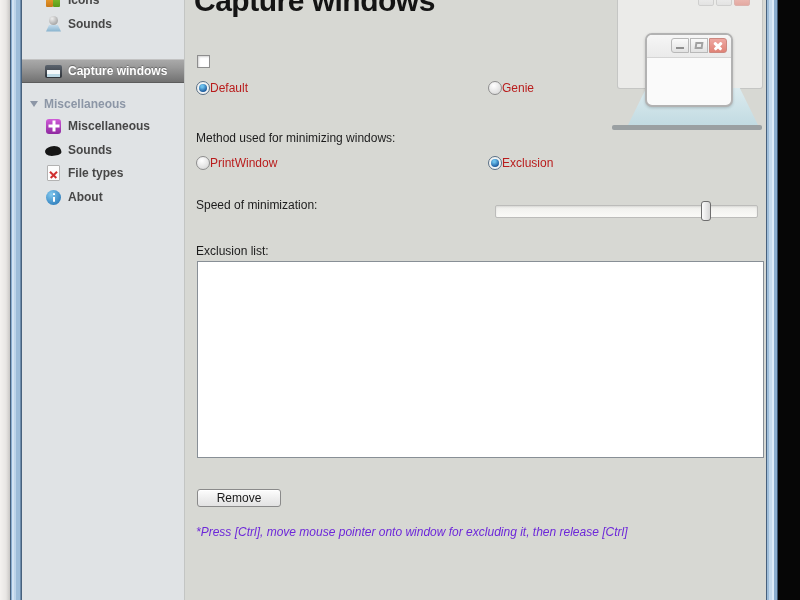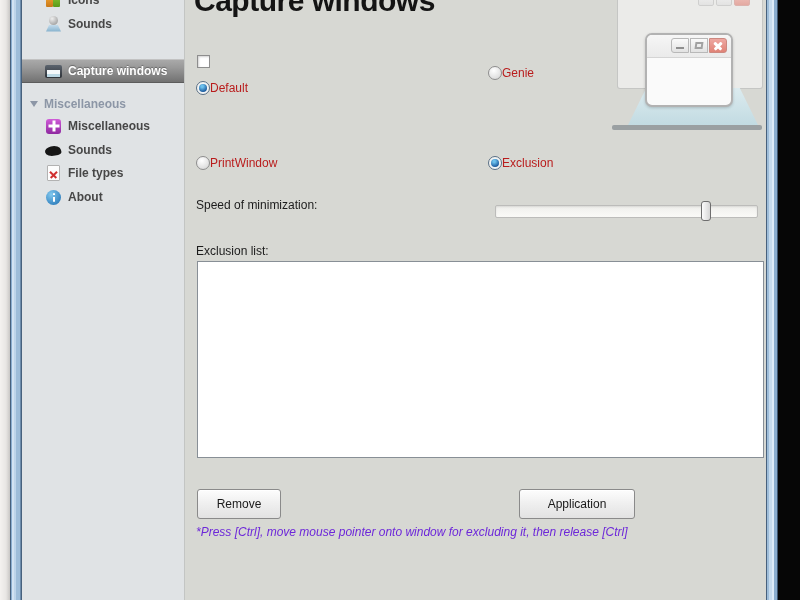--- a/index.html
+++ b/index.html
@@ -83,21 +83,21 @@
   .radio.sel .rdot{border-color:#5a6f84;background:#f2f4f4;}
   .radio.sel .rdot::after{content:"";position:absolute;left:2px;top:2px;right:2px;bottom:2px;
     border-radius:50%;background:radial-gradient(circle at 40% 30%,#6cc0ec 15%,#1a589c 75%);}
   .slider-track{position:absolute;left:310px;top:205px;width:263px;height:13px;box-sizing:border-box;
     border:1px solid #bcbcba;border-radius:2px;background:linear-gradient(#efefec,#fafaf7);
     box-shadow:inset 0 1px 2px rgba(0,0,0,.1);}
   .slider-thumb{position:absolute;left:205px;top:-5px;width:10px;height:20px;box-sizing:border-box;
     border:1px solid #6e6e6e;border-radius:3px;background:linear-gradient(90deg,#fcfcfc,#d6d6d6);}
   .listbox{position:absolute;left:12px;top:261px;width:567px;height:197px;background:#fff;
     border:1px solid #888f96;box-sizing:border-box;}
-  .btn{position:absolute;top:489px;height:30px;box-sizing:border-box;border:1px solid #8a8a8a;
+  .btn{position:absolute;top:489px;height:18px;box-sizing:border-box;border:1px solid #8a8a8a;
     border-radius:3px;background:linear-gradient(#fdfdfd,#f0f0f0 45%,#e2e2e2);
     color:#1a1a1a;font-size:12px;display:flex;align-items:center;justify-content:center;
     box-shadow:inset 0 1px 0 rgba(255,255,255,.8);}
   .footnote{position:absolute;left:11px;top:525px;font-size:12px;font-style:italic;color:#6d28d9;
     white-space:nowrap;}
 
   
   .dock-illu{position:absolute;left:427px;top:0;width:150px;height:132px;}
   .illu-big{position:absolute;left:5px;top:-10px;width:144px;height:97px;z-index:1;
     background:rgba(251,251,251,.55);border:1px solid rgba(150,150,150,.45);border-radius:3px;}
@@ -207,45 +207,45 @@
     </div>
 
     <div class="chk-row">
       <span class="cbox"></span>
     </div>
 
     <div class="radio sel" style="left:11px;top:81px">
       <span class="rdot"></span>
       <span>Default</span>
     </div>
-    <div class="radio" style="left:303px;top:66px">
+    <div class="radio" style="left:303px;top:81px">
       <span class="rdot"></span>
       <span>Genie</span>
     </div>
 
+    <div class="lbl" style="left:11px;top:131px">Method used for minimizing windows:</div>
 
     <div class="radio" style="left:11px;top:156px">
       <span class="rdot"></span>
       <span>PrintWindow</span>
     </div>
     <div class="radio sel" style="left:303px;top:156px">
       <span class="rdot"></span>
       <span>Exclusion</span>
     </div>
 
     <div class="lbl" style="left:11px;top:198px">Speed of minimization:</div>
     <div class="slider-track">
       <div class="slider-thumb"></div>
     </div>
 
     <div class="lbl" style="left:11px;top:244px">Exclusion list:</div>
     <div class="listbox"></div>
 
     <div class="btn" style="left:12px;width:84px">Remove</div>
-    <div class="btn" style="left:334px;width:116px">Application</div>
 
     <div class="footnote">*Press [Ctrl], move mouse pointer onto window for excluding it, then release [Ctrl]</div>
 
   </div>
 
   <div class="aero-right"></div>
   <div class="right-outer"></div>
 
 </div>
 

